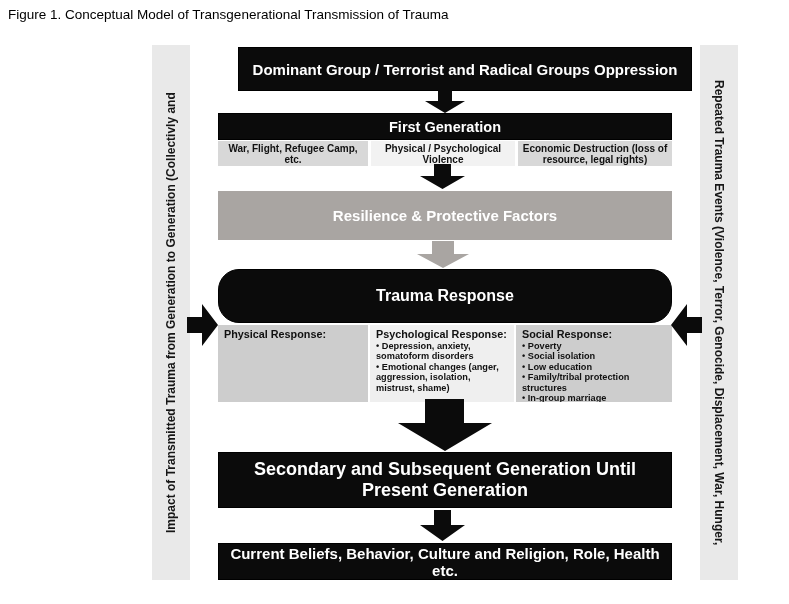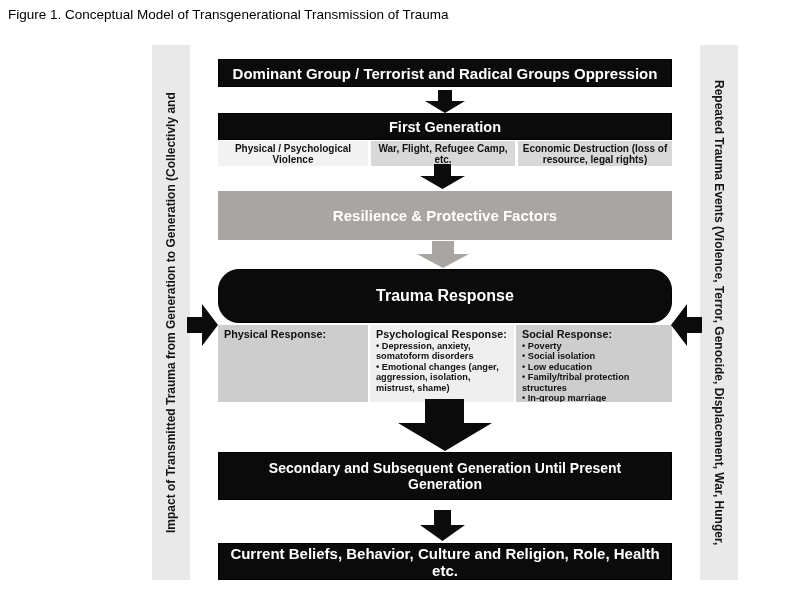--- a/index.html
+++ b/index.html
@@ -22,25 +22,25 @@
     width:100%; height:100%; display:flex; align-items:center; justify-content:center;
     writing-mode:vertical-rl; font-weight:bold; font-size:12px; white-space:nowrap; color:#161616;
   }
   .vbar.left .vtext{ transform:rotate(180deg); }
   
   .box{
     position:absolute; left:218px; width:454px; display:flex; align-items:center; justify-content:center;
     text-align:center; font-weight:bold; box-sizing:border-box;
   }
   .box.black{ background:var(--box-black); color:var(--text-white); border:1px solid #000; }
-  .b-oppression{ top:59px; height:28px; font-size:15px; }
+  .b-oppression{ top:47px; height:44px; font-size:15px;margin-left:20px; }
   .b-firstgen{ top:113px; height:27px; font-size:14.5px; }
   .b-resilience{ top:191px; height:49px; font-size:15px; background:var(--box-gray); color:var(--text-white); }
   .b-trauma{ top:269px; height:54px; font-size:16px;border-radius:21px; }
-  .b-secondary{ top:452px; height:48px; font-size:14px; padding:15px 20px; }
+  .b-secondary{ top:452px; height:56px; font-size:18px; padding:15px 20px; }
   .b-current{ top:543px; height:37px; font-size:15px; }
   
   .subrow{
     position:absolute; left:218px; top:141px; width:454px; height:25px;
     display:grid; grid-template-columns:150px 144px 1fr; gap:3px;
   }
   .subbox{
     background:var(--panel-gray); display:flex; align-items:center; justify-content:center;
     text-align:center; font-weight:bold; font-size:10px; line-height:1.1; padding:1px 3px; box-sizing:border-box;
   }
@@ -83,22 +83,22 @@
 
   <div class="box black b-oppression">Dominant Group / Terrorist and Radical Groups Oppression</div>
 
   <svg class="arr a1" width="40" height="23" viewBox="0 0 40 23">
     <polygon points="13,0 27,0 27,11 40,11 20,23 0,11 13,11" fill="var(--arrow-black)"></polygon>
   </svg>
 
   <div class="box black b-firstgen">First Generation</div>
 
   <div class="subrow">
+    <div class="subbox">War, Flight, Refugee Camp, etc.</div>
     <div class="subbox light">Physical / Psychological Violence</div>
-    <div class="subbox">War, Flight, Refugee Camp, etc.</div>
     <div class="subbox">Economic Destruction (loss of resource, legal rights)</div>
   </div>
 
   <svg class="arr a2" width="45" height="25" viewBox="0 0 45 25">
     <polygon points="14,0 31,0 31,12 45,12 22.5,25 0,12 14,12" fill="var(--arrow-black)"></polygon>
   </svg>
 
   <div class="box b-resilience">Resilience &amp; Protective Factors</div>
 
   <svg class="arr agray" width="52" height="27" viewBox="0 0 52 27">

